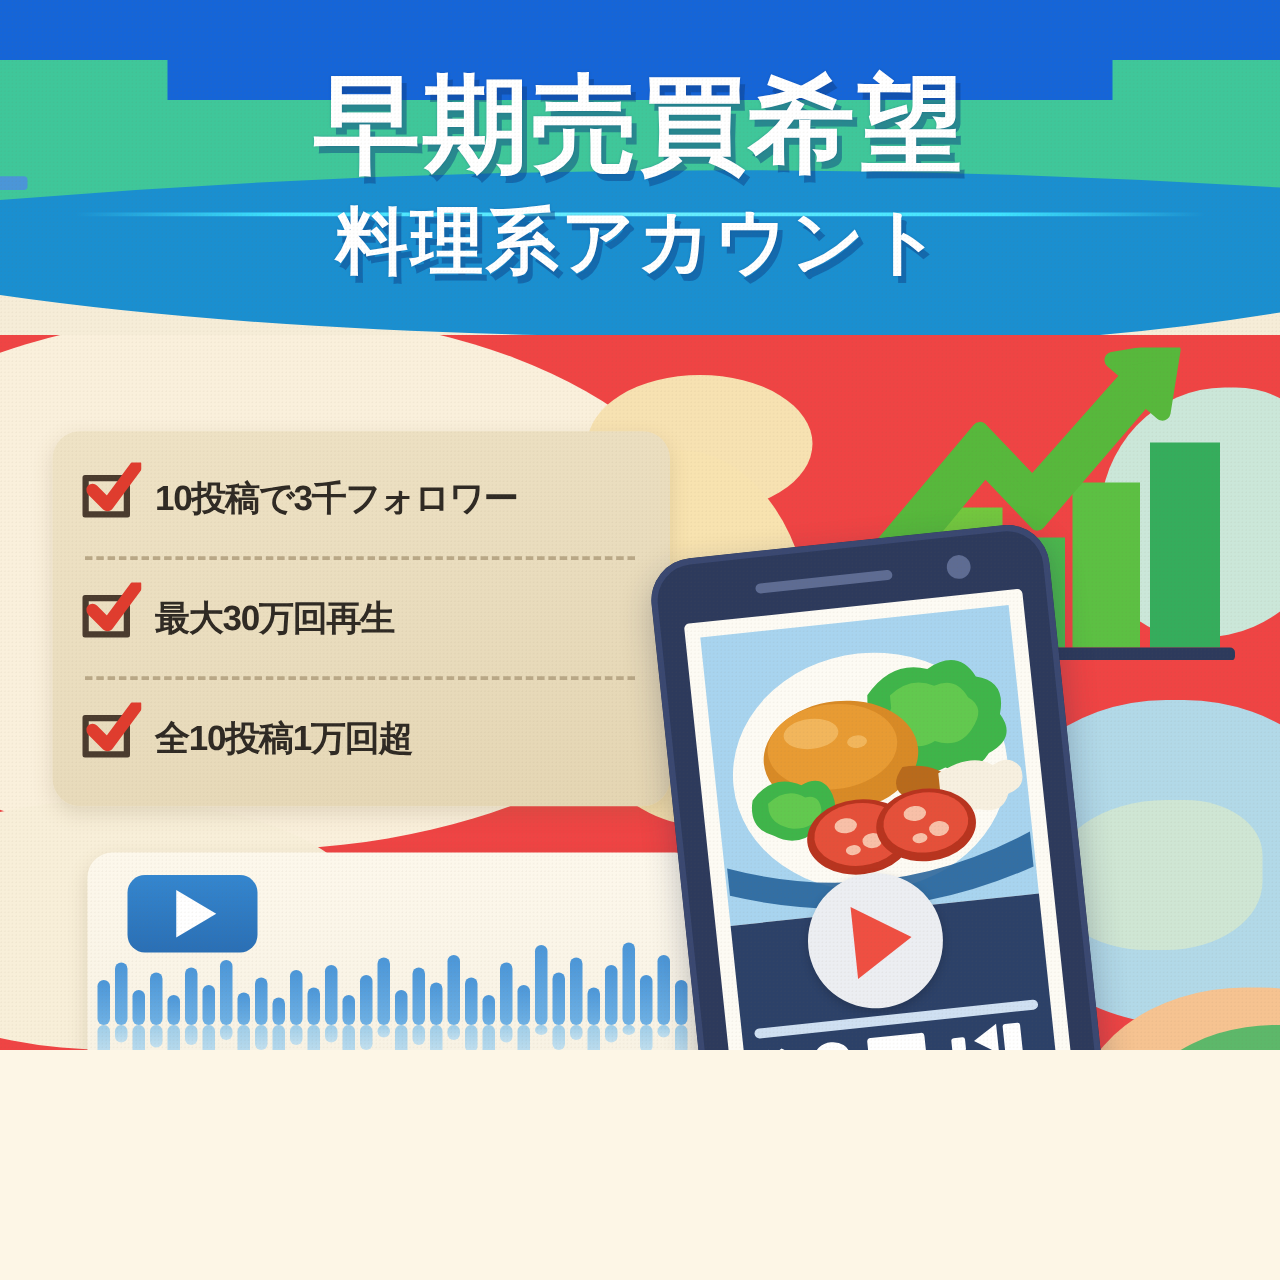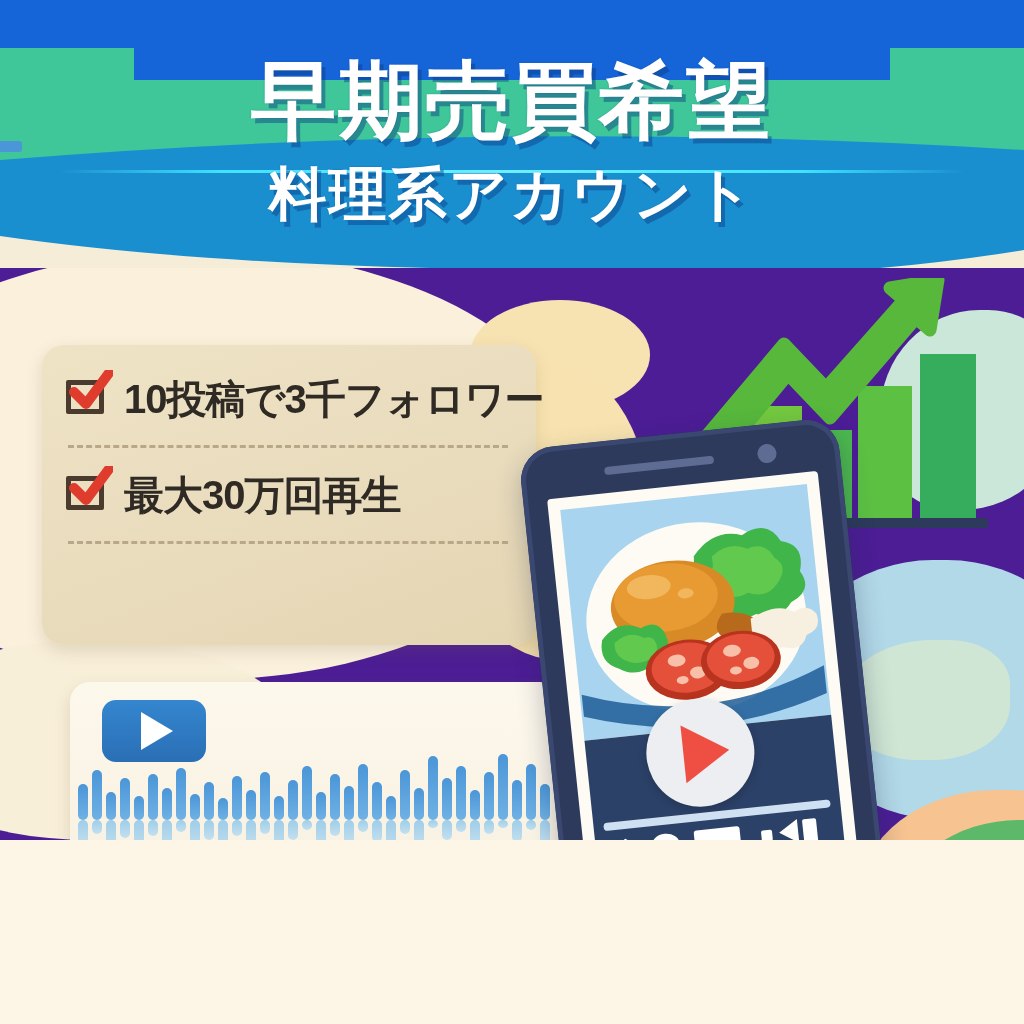--- a/index.html
+++ b/index.html
@@ -1,21 +1,21 @@
 <!DOCTYPE html>
 <html><head>
 <meta charset="utf-8">
 <style>
   html,body{margin:0;padding:0;}
   body{
     width:1024px;height:1024px;overflow:hidden;
     font-family:"Liberation Sans","DejaVu Sans",sans-serif;
     background:#fdf6e6;
   }
-  .poster{position:relative;width:1024px;height:840px;overflow:hidden;background:#4c1d95;}
+  .poster{position:relative;width:1024px;height:840px;overflow:hidden;background:#ef4444;}
 
   
   .bg{position:absolute;inset:0;overflow:hidden;}
   .blob{position:absolute;border-radius:50%;}
 
   
   .banner{position:absolute;left:0;top:0;width:1024px;height:268px;overflow:hidden;}
   .cyan-line{position:absolute;left:60px;top:170px;width:904px;height:3px;
     background:linear-gradient(90deg,rgba(60,230,255,0) 0%,#3fe3ff 18%,#6df0ff 50%,#3fe3ff 82%,rgba(60,230,255,0) 100%);
     border-radius:2px;}
@@ -37,21 +37,21 @@
     border-radius:22px;
     box-shadow:0 6px 16px rgba(120,100,60,.18);
   }
   .check-row{position:absolute;left:24px;display:flex;align-items:center;gap:14px;height:64px;}
   .check-row.r1{top:22px;}
   .check-row.r2{top:118px;}
   .check-row.r3{top:214px;}
   .cbox{position:relative;width:44px;height:38px;flex:none;}
   .cbox .sq{position:absolute;left:0;top:0;width:38px;height:34px;border:5px solid #4a3b2e;border-radius:2px;box-sizing:border-box;}
   .cbox .tick{position:absolute;left:3px;top:-10px;width:44px;height:44px;}
-  .chk-text{font-weight:bold;color:#2f2a24;font-size:40px;line-height:1;white-space:nowrap;letter-spacing:-1px;}
+  .chk-text{font-weight:bold;color:#2f2a24;font-size:28px;line-height:1;white-space:nowrap;letter-spacing:-1px;}
   .dashline{position:absolute;left:26px;width:440px;height:0;border-top:3px dashed #b9a887;}
   .dashline.d1{top:100px;}
   .dashline.d2{top:196px;}
 
   
   .wave-card{
     position:absolute;left:70px;top:682px;width:490px;height:196px;
     background:linear-gradient(180deg,#fdf8ec 0%,#f7f1e2 100%);
     border-radius:20px;
     box-shadow:0 7px 16px rgba(120,100,60,.2);
@@ -171,20 +171,29 @@
     <div class="check-row r2">
       <span class="cbox">
         <span class="sq"></span>
         <svg class="tick" viewBox="0 0 44 44">
             <path d="M5,22 L17,34 L40,3" fill="none" stroke="#e03c2e" stroke-width="10" stroke-linecap="round" stroke-linejoin="round"></path>
           </svg>
       </span>
       <span class="chk-text">最大30万回再生</span>
     </div>
 
+    <div class="check-row r3">
+      <span class="cbox">
+        <span class="sq"></span>
+        <svg class="tick" viewBox="0 0 44 44">
+            <path d="M5,22 L17,34 L40,3" fill="none" stroke="#e03c2e" stroke-width="10" stroke-linecap="round" stroke-linejoin="round"></path>
+          </svg>
+      </span>
+      <span class="chk-text">全10投稿1万回超</span>
+    </div>
   </div>
 
   <div class="wave-card">
     <div class="play-badge">
       <span class="tri"></span>
     </div>
     <svg class="wave-svg" viewBox="0 0 490 126" preserveAspectRatio="none">
       <defs>
         <linearGradient id="wgTop" x1="0" y1="0" x2="0" y2="1">
           <stop offset="0%" stop-color="#4b96d8"></stop>

